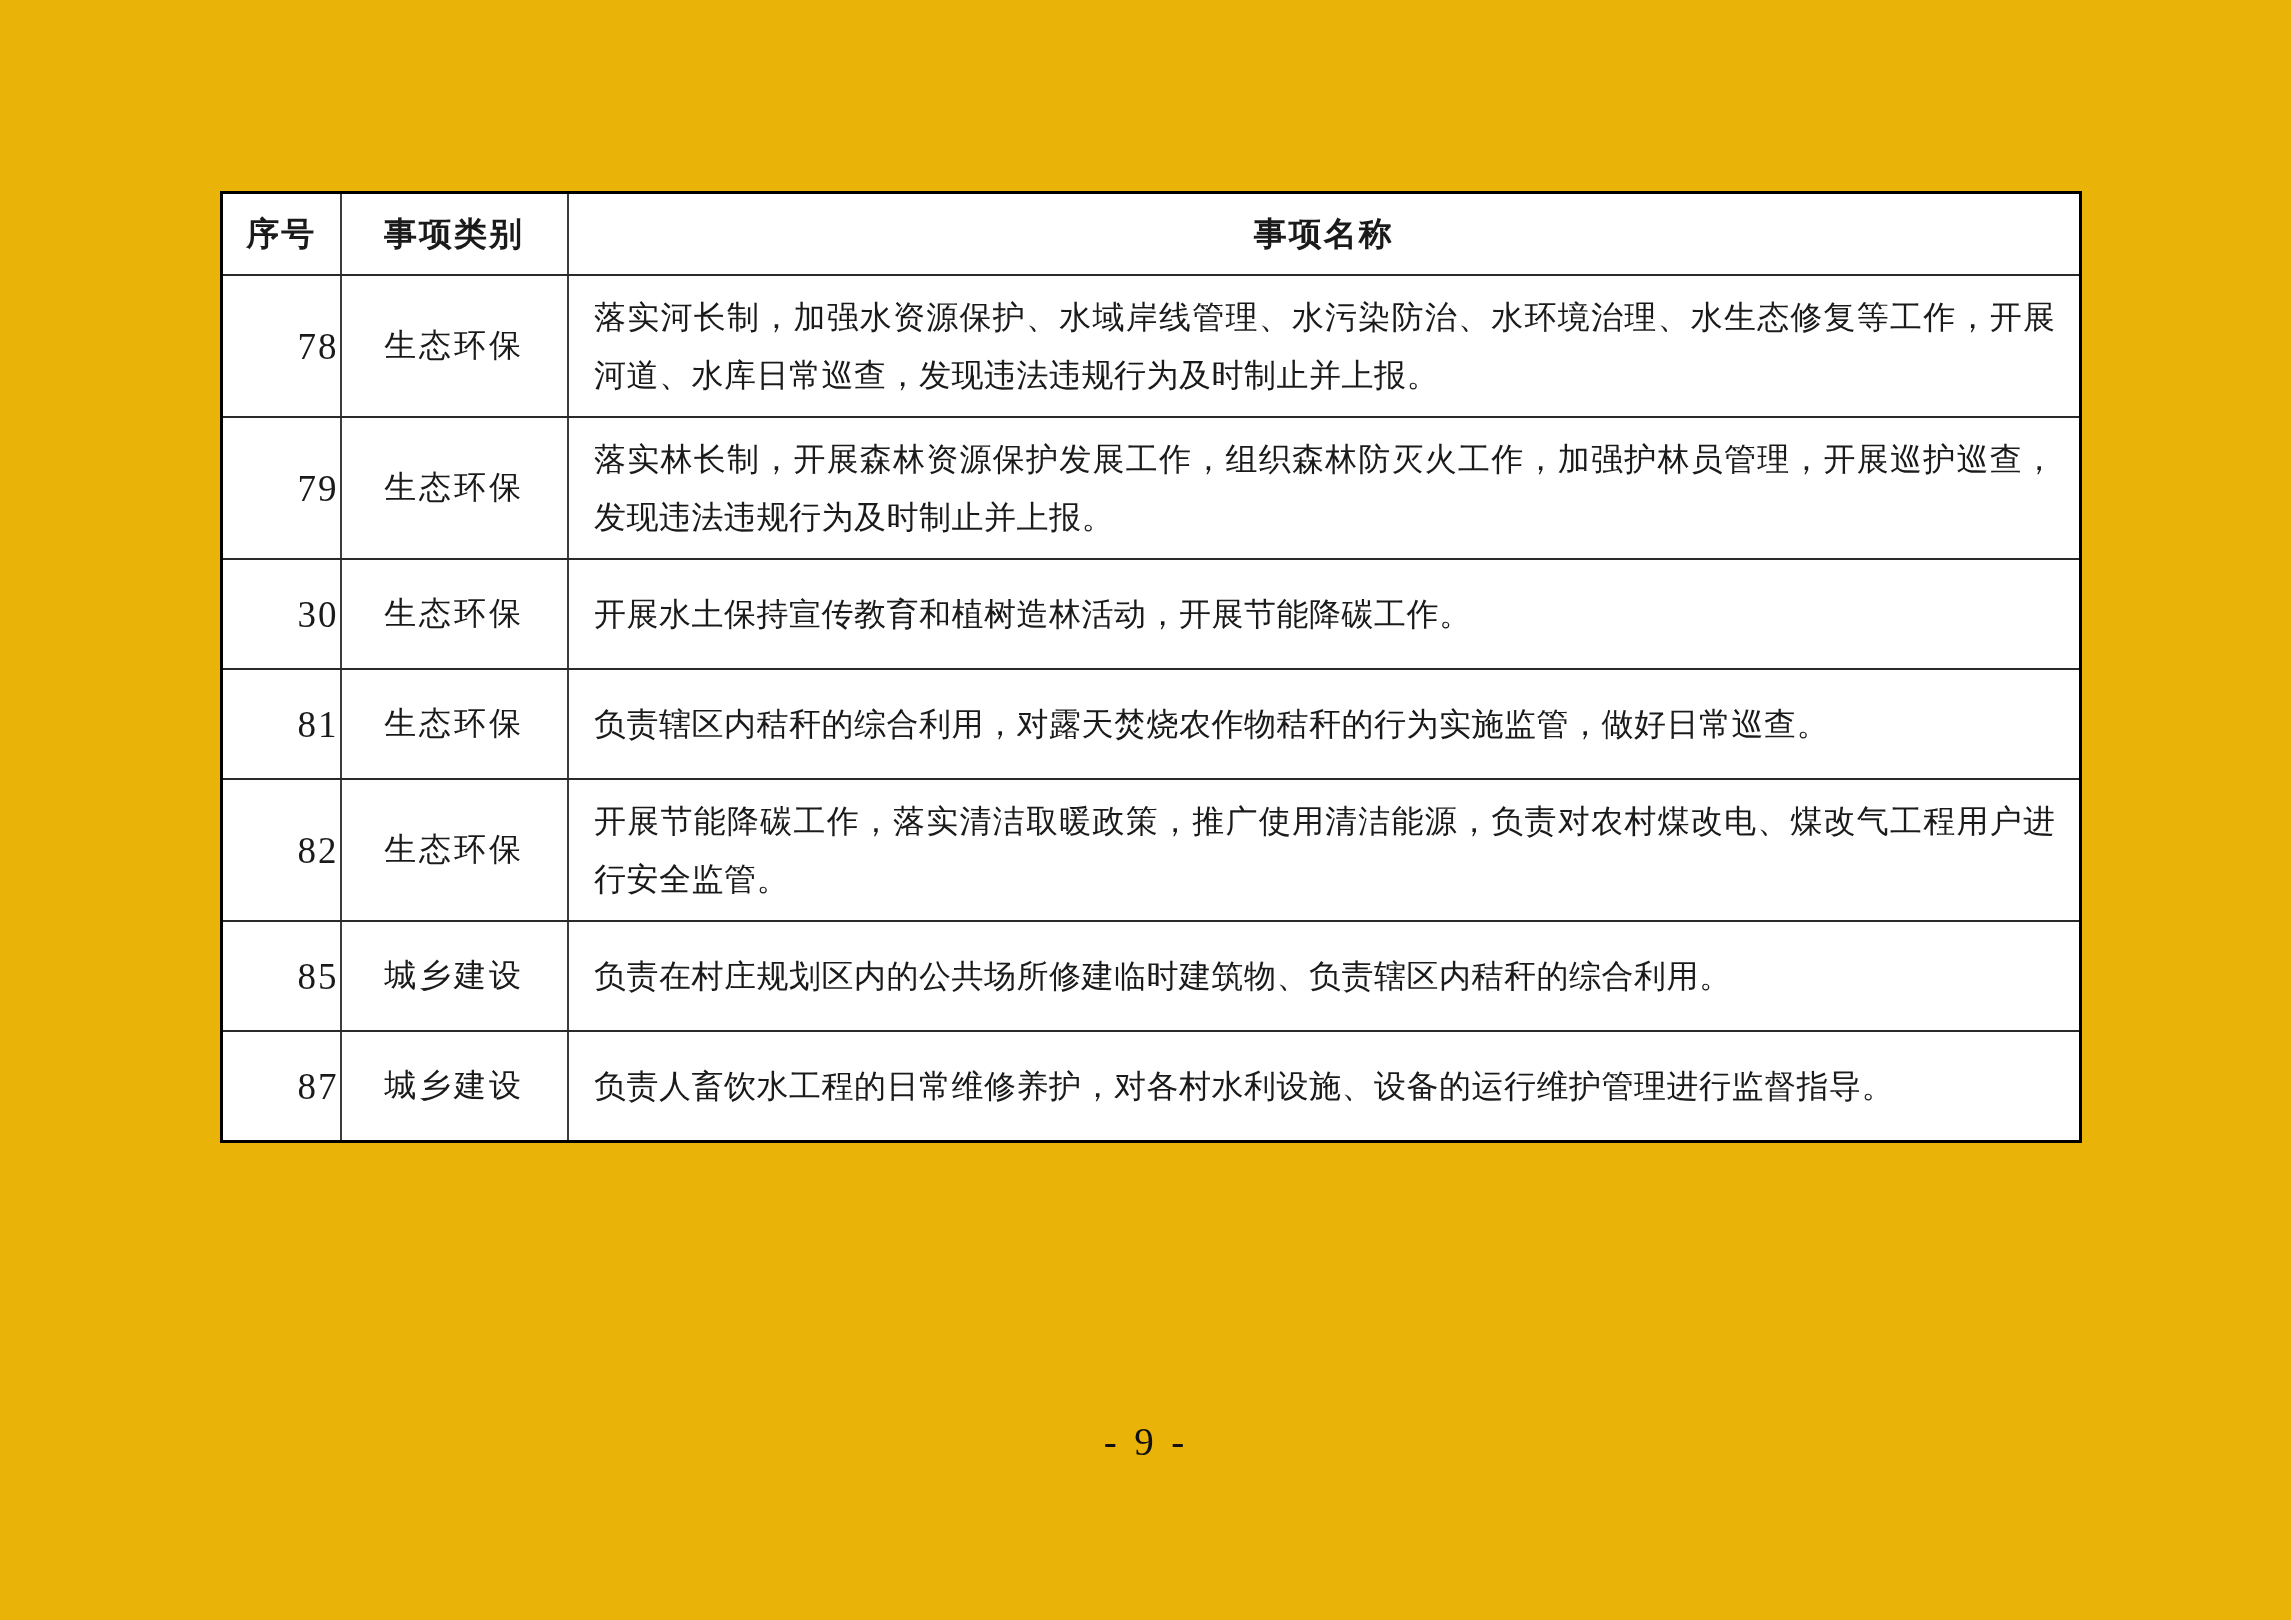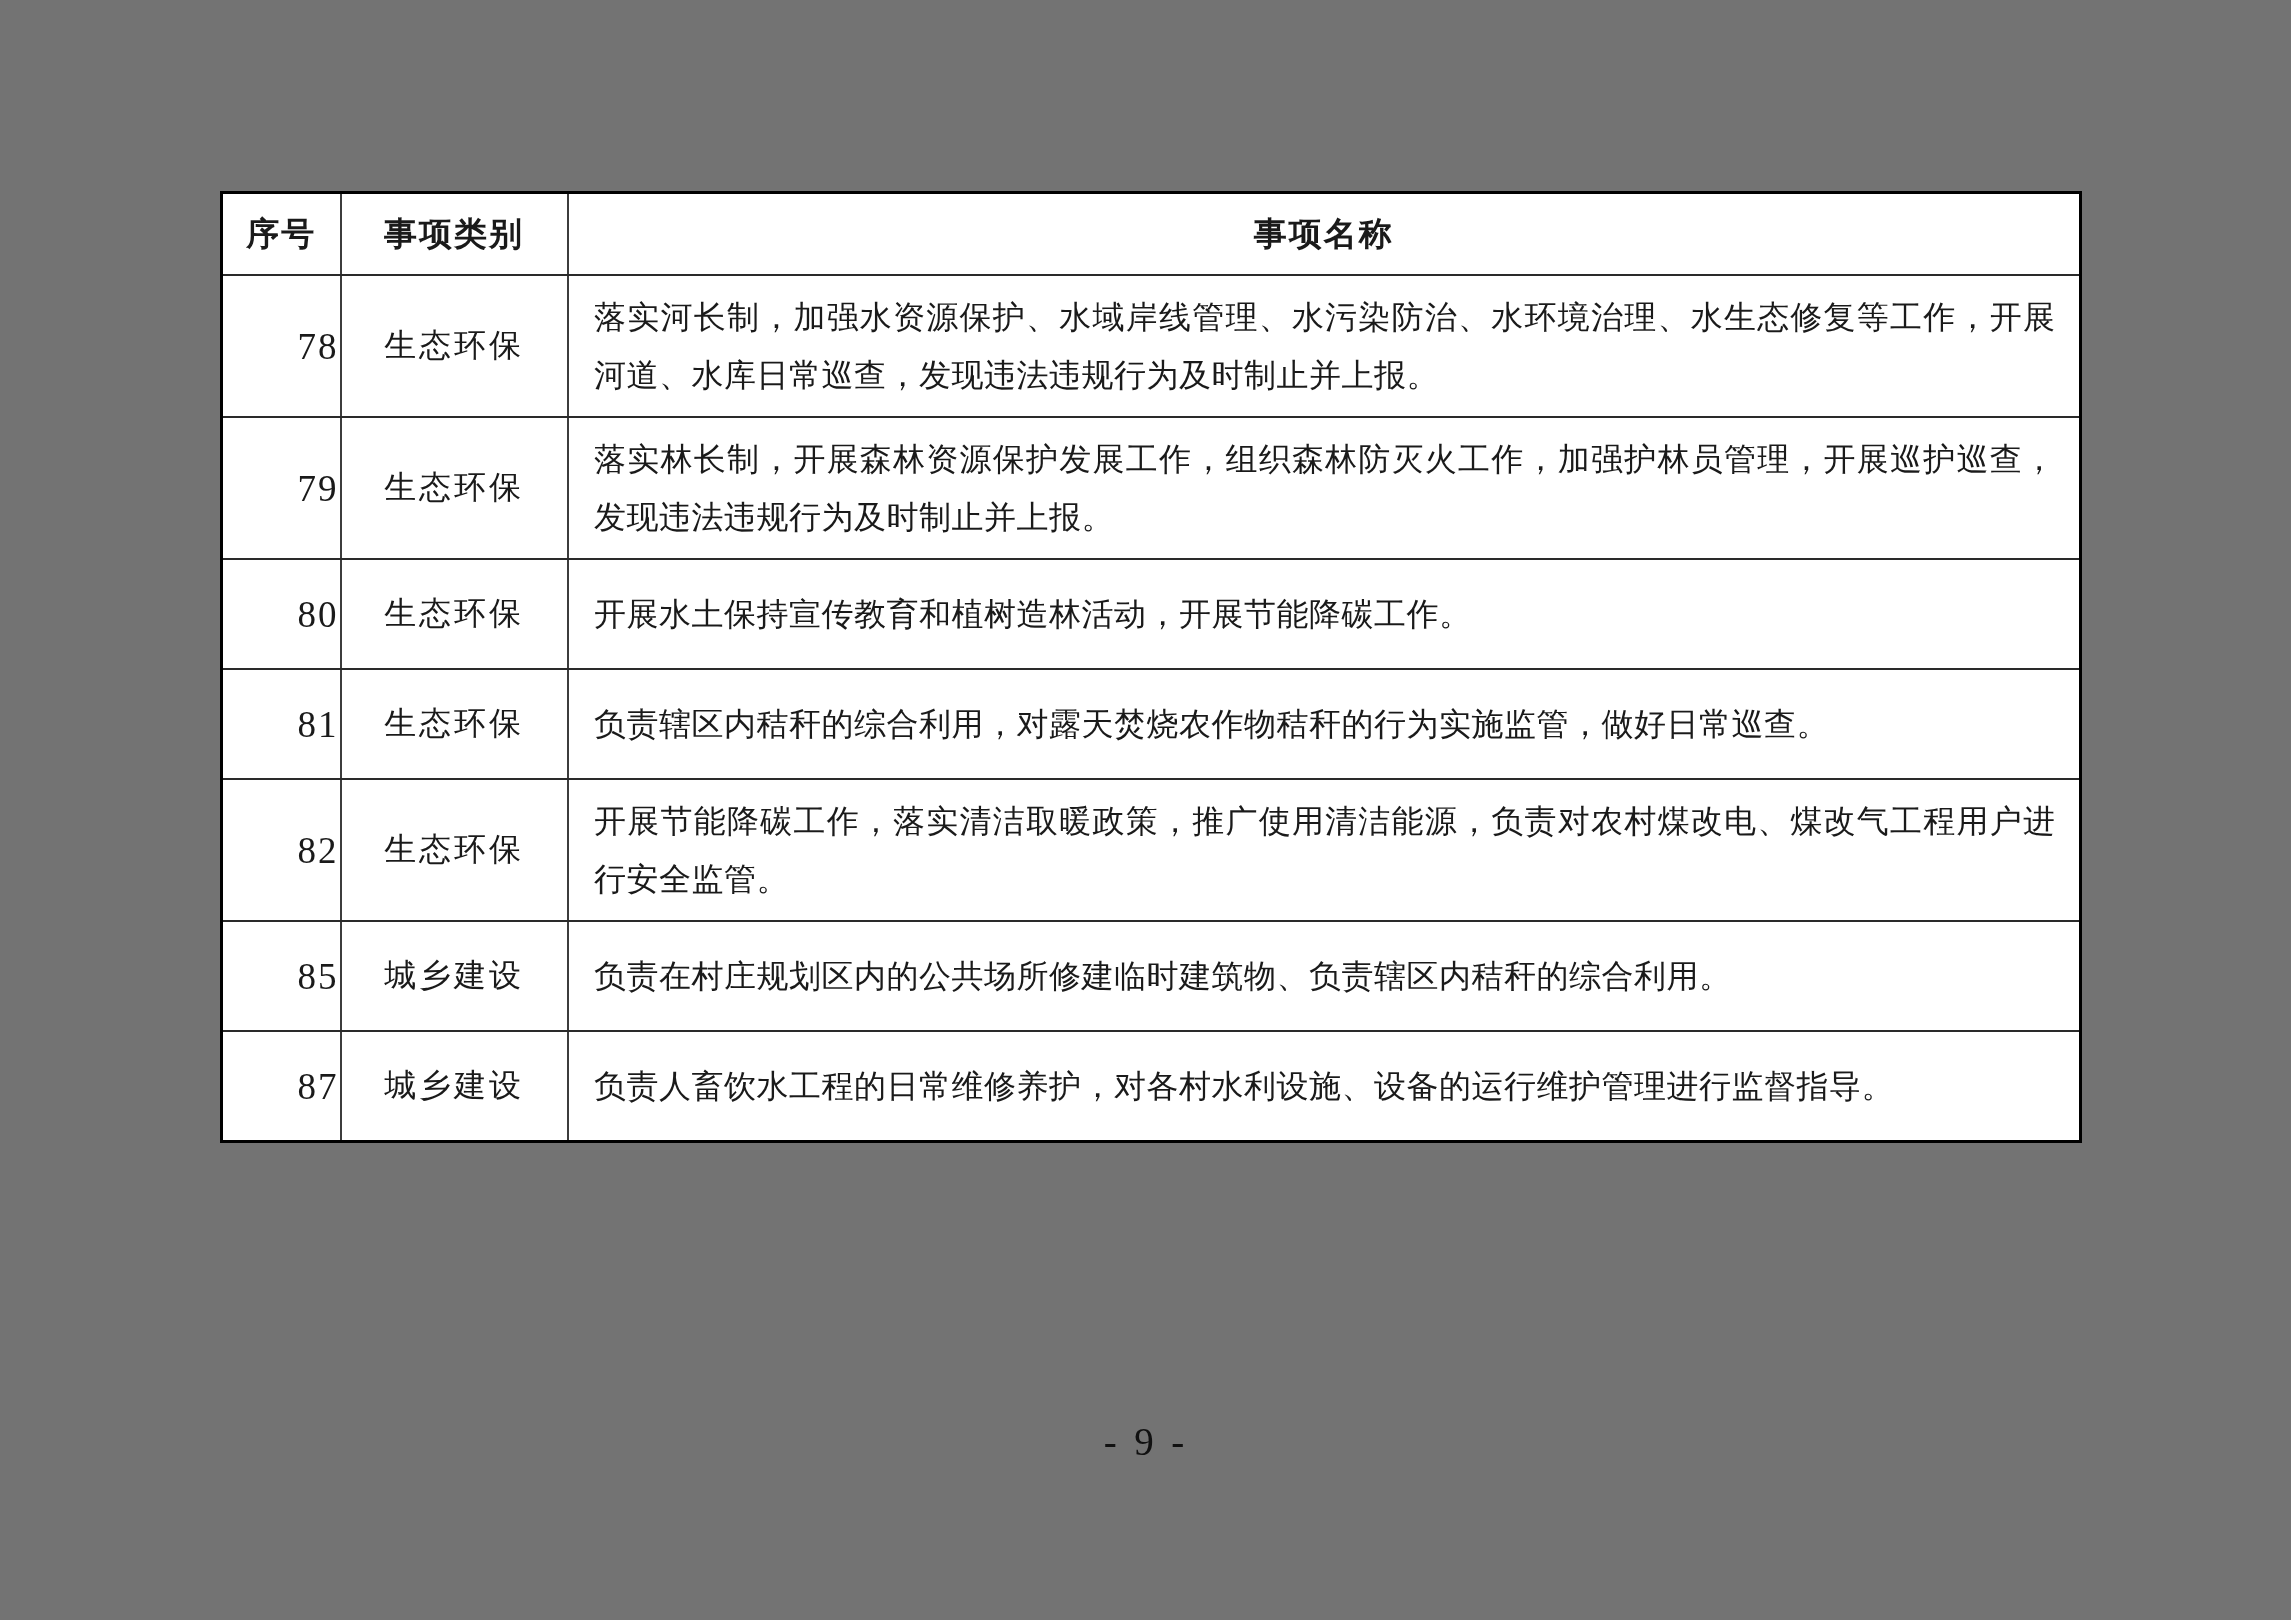--- a/index.html
+++ b/index.html
@@ -10,21 +10,21 @@
   body {
     position: relative;
     width: 2292px;
     height: 1620px;
     font-family: "Liberation Serif", "DejaVu Serif", serif;
     color: #1a1a1a;
   }
   .page {
     position: absolute;
     inset: 0;
-    background: #737373;
+    background: #eab308;
     text-decoration: underline;
   }
   table.items {
     position: absolute;
     left: 220px;
     top: 191px;
     width: 1862px;
     border-collapse: collapse;
     table-layout: fixed;
     border: 3.9px solid #000000;
@@ -102,21 +102,21 @@
     <td class="name">落实河长制，加强水资源保护、水域岸线管理、水污染防治、水环境治理、水生态修复等工作，开展河道、水库日常巡查，发现违法违规行为及时制止并上报。</td>
   </tr>
 
   <tr>
     <td class="no">79</td>
     <td class="category">生态环保</td>
     <td class="name">落实林长制，开展森林资源保护发展工作，组织森林防灭火工作，加强护林员管理，开展巡护巡查，发现违法违规行为及时制止并上报。</td>
   </tr>
 
   <tr>
-    <td class="no">80</td>
+    <td class="no">30</td>
     <td class="category">生态环保</td>
     <td class="name">开展水土保持宣传教育和植树造林活动，开展节能降碳工作。</td>
   </tr>
 
   <tr>
     <td class="no">81</td>
     <td class="category">生态环保</td>
     <td class="name">负责辖区内秸秆的综合利用，对露天焚烧农作物秸秆的行为实施监管，做好日常巡查。</td>
   </tr>
 

